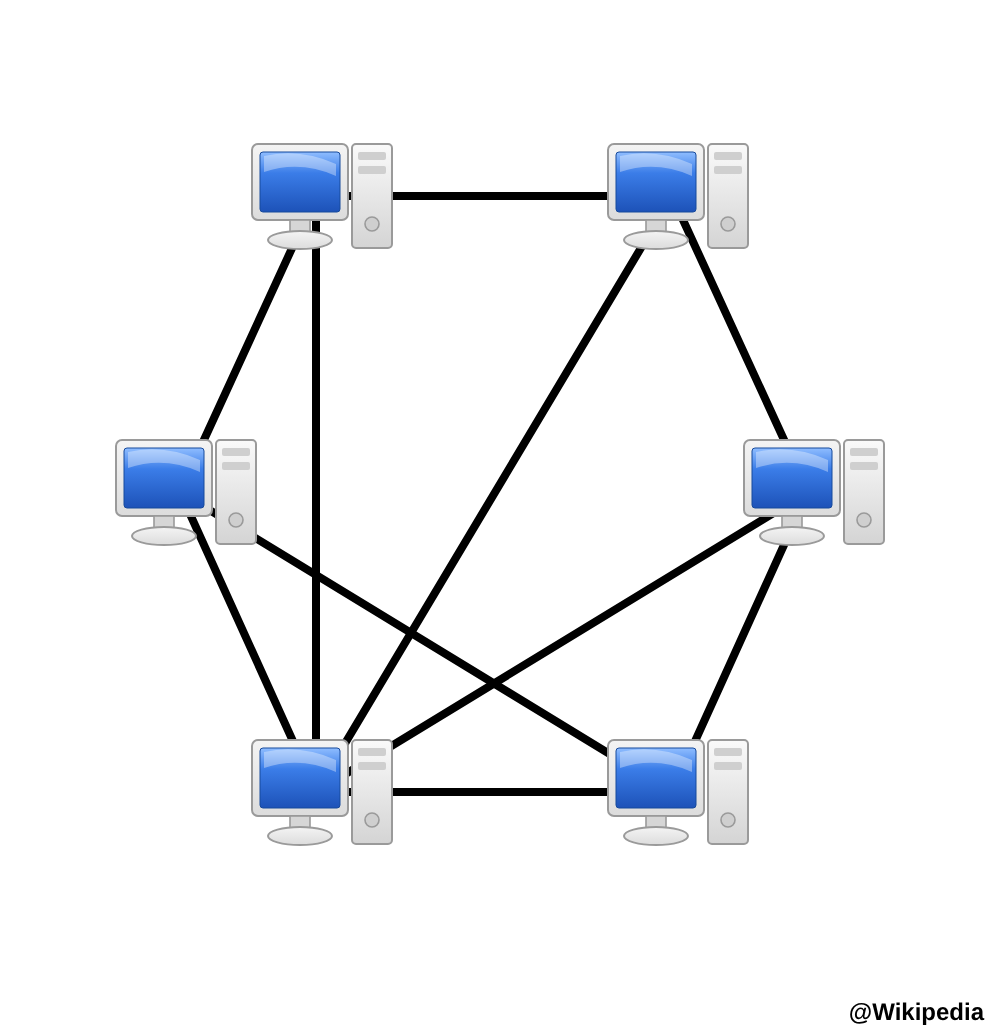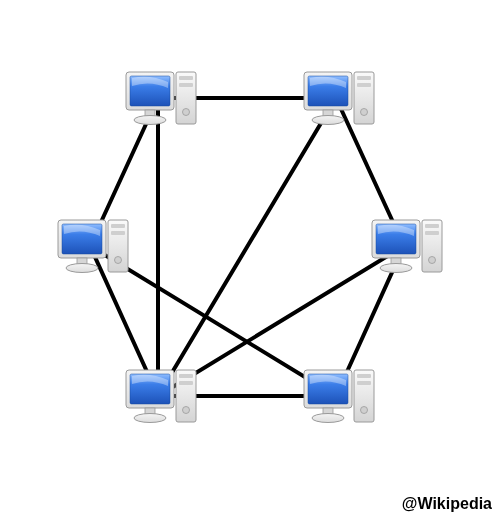--- a/index.html
+++ b/index.html
@@ -16,21 +16,21 @@
     position: absolute;
     left: 0; top: 0;
     width: 500px;
     height: 517px;
   }
   .attribution {
     position: absolute;
     right: 8px;
     bottom: 4px;
     font-weight: 700;
-    font-size: 16px;
+    font-size: 12px;
     color: #000;
     margin-top: 24px;
   }
 </style>
 </head>
 <body>
 
 <svg class="canvas" viewBox="0 0 500 517" xmlns="http://www.w3.org/2000/svg">
   <defs>
     <linearGradient id="screenGrad" x1="0" y1="0" x2="0" y2="1">

